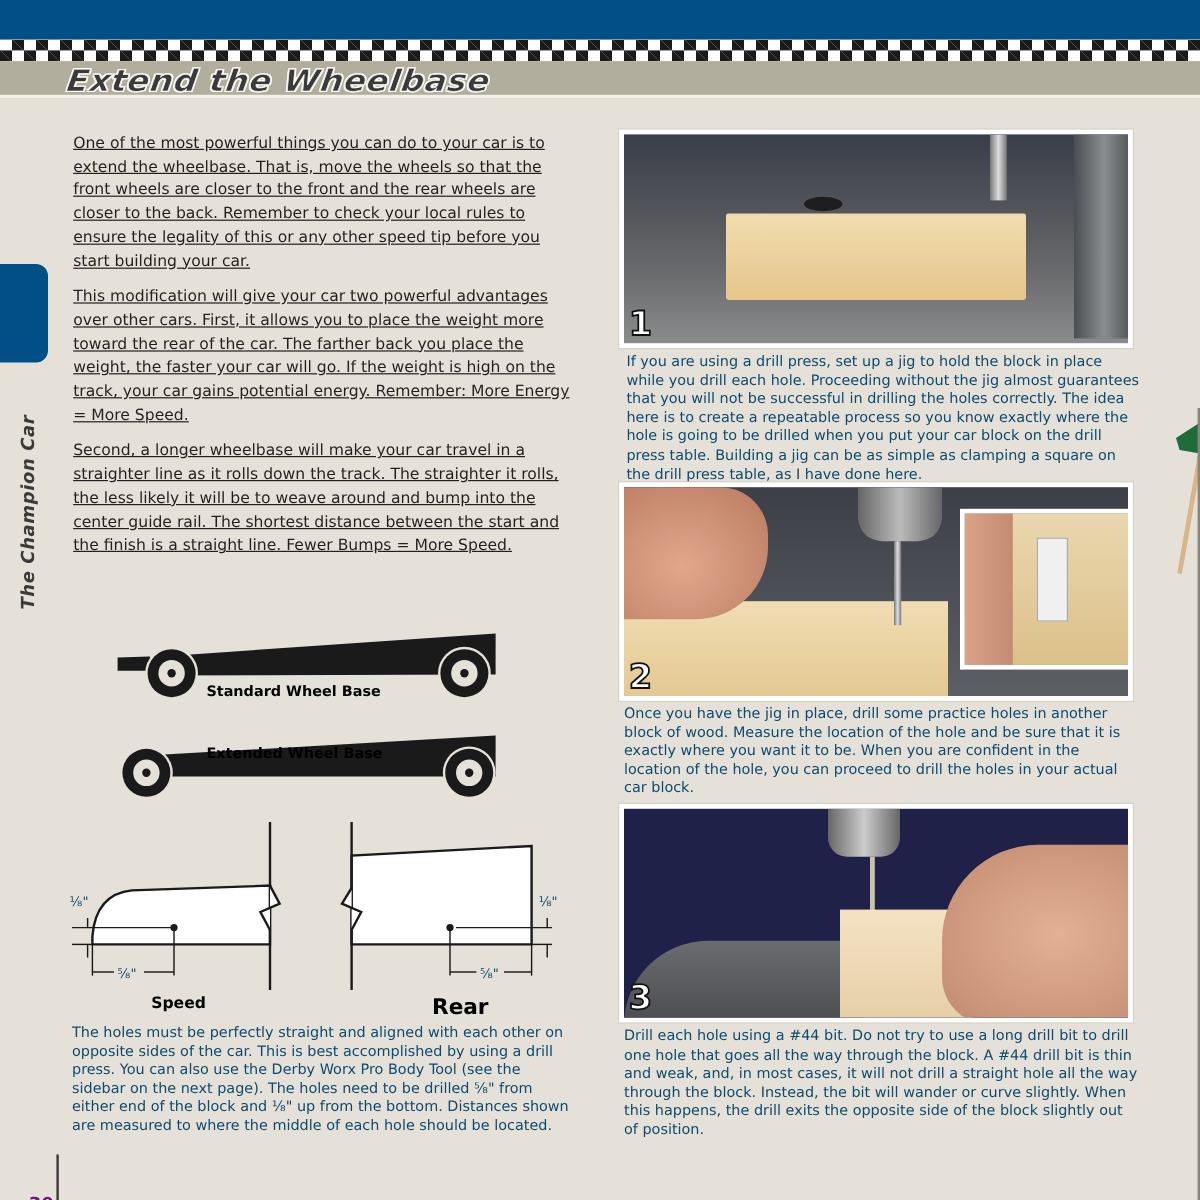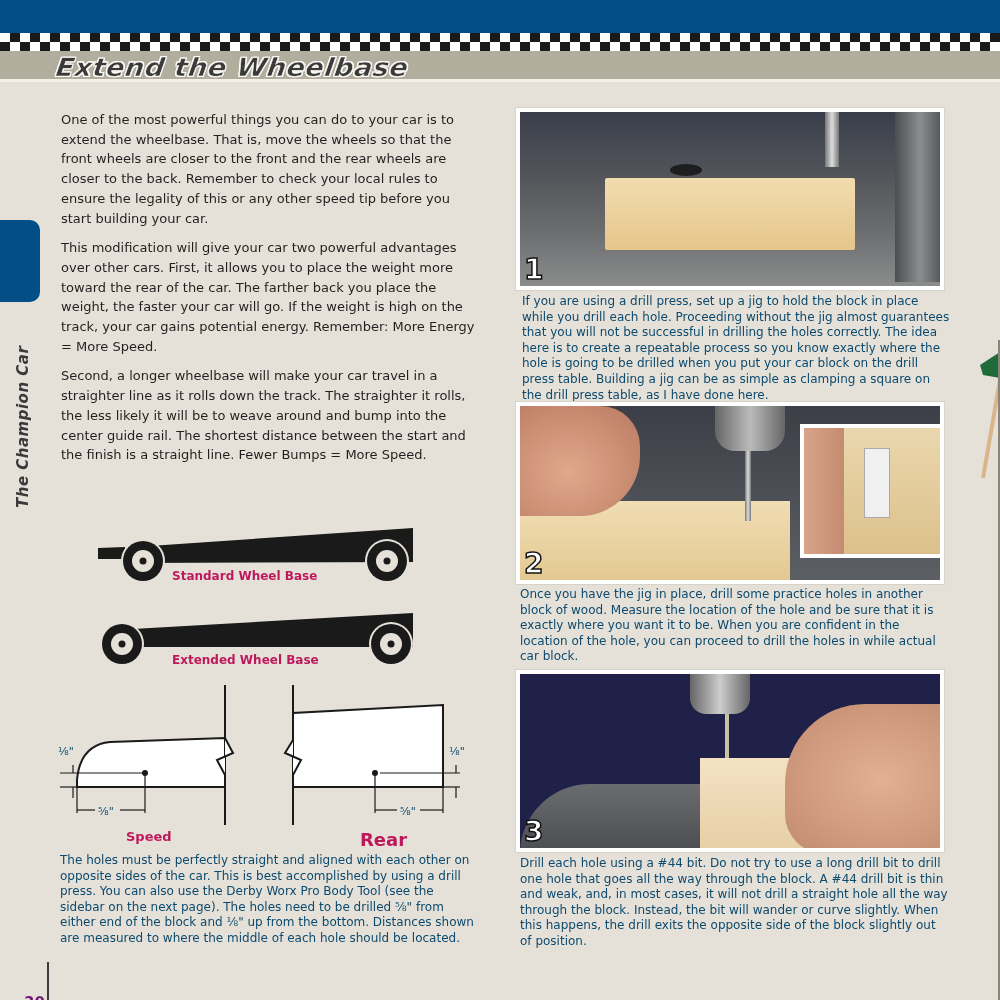--- a/index.html
+++ b/index.html
@@ -27,30 +27,30 @@
     font-size: 25px; color: #3a3a3a; letter-spacing: 0.5px;
     -webkit-text-stroke: 0.6px #f6f2ea;
     text-shadow: 1px 1px 0 #fff, -1px -1px 0 #fff, 1px -1px 0 #fff, -1px 1px 0 #fff;
     transform: skewX(-8deg) scaleX(1.08); transform-origin: left;
   }
   .side-tab { position: absolute; left: -10px; top: 220px; width: 50px; height: 82px; background: #014f86; border-radius: 0 10px 10px 0; }
   .side-label {
     position: absolute; left: 14px; top: 508px; transform: rotate(-90deg); transform-origin: left top;
     font-weight: bold; font-style: italic; font-size: 15px; color: #3a3a3a; white-space: nowrap; letter-spacing: 0.5px;
   }
-  .body-text { position: absolute; left: 61px; width: 420px; font-size: 13px; line-height: 19.7px; color: #231f20; }
+  .body-text { position: absolute; left: 61px; width: 420px; font-size: 13px; line-height: 19.7px; color: #231f20; text-decoration: underline; }
   .body-text p { margin-bottom: 10px; }
   .caption { position: absolute; font-size: 12px; line-height: 15.6px; color: #0c4a6e; }
   .photo { position: absolute; background: #fff; padding: 4px; box-shadow: 0 0 0 1px #d8d3c8; }
   .photo .inner { width: 100%; height: 100%; position: relative; overflow: hidden; }
   .step-num {
     position: absolute; left: 4px; bottom: 2px; font-size: 28px; font-weight: bold; color: #fff;
     -webkit-text-stroke: 1.5px #111; font-family: "DejaVu Sans", sans-serif; line-height: 1;
   }
-  .diagram-label { position: absolute; font-weight: bold; font-size: 12px; color: #be185d; }
+  .diagram-label { position: absolute; font-weight: bold; font-size: 12px; color: #000000; }
   .page-num { position: absolute; left: 24px; top: 994px; font-weight: bold; font-size: 15px; color: #701a75; }
   .page-rule { position: absolute; left: 47px; top: 962px; width: 2px; height: 38px; background: #3a3a3a; }
   .right-rule { position: absolute; left: 998px; top: 340px; width: 2px; height: 660px; background: #8a8578; }
 </style>
 </head>
 <body>
 
 <div class="top-band"></div>
 <div class="checker"></div>
 <div class="title-band"></div>
@@ -84,21 +84,21 @@
     <circle cx="27" cy="34" r="20" fill="#1a1a1a"></circle>
       <circle cx="27" cy="34" r="11" fill="#e6e1d8"></circle>
       <circle cx="27" cy="34" r="3.5" fill="#1a1a1a"></circle>
     <circle cx="296" cy="34" r="22" fill="#e6e1d8"></circle>
     <circle cx="296" cy="34" r="20" fill="#1a1a1a"></circle>
       <circle cx="296" cy="34" r="11" fill="#e6e1d8"></circle>
       <circle cx="296" cy="34" r="3.5" fill="#1a1a1a"></circle>
   </g>
 </svg>
 <div class="diagram-label" style="left:172px;top:569px;">Standard Wheel Base</div>
-<div class="diagram-label" style="left:172px;top:653px;">Extended Wheel Base</div>
+<div class="diagram-label" style="left:172px;top:621px;">Extended Wheel Base</div>
 
 <svg style="position:absolute;left:40px;top:680px;" width="440" height="150">
   <g stroke="#1a1a1a" stroke-width="2" fill="#fff">
     <path d="M37,107 L37,100 Q40,65 70,62 L185,58 L185,107 Z"></path>
     <line x1="185" y1="5" x2="185" y2="145" fill="none"></line>
     <polyline points="185,58 193,73 177,80 185,95" fill="#fff" stroke-width="2"></polyline>
     <path d="M253,107 L253,33 L403,25 L403,107 Z"></path>
     <line x1="253" y1="5" x2="253" y2="145" fill="none"></line>
     <polyline points="253,60 245,73 261,80 253,95" fill="#fff"></polyline>
   </g>
@@ -149,21 +149,21 @@
     <div style="position:absolute;left:0;top:0;width:120px;height:110px;background:radial-gradient(ellipse at 40% 60%,#e1a88c,#b97a60);border-radius:0 40px 60px 0;"></div>
     <div style="position:absolute;left:195px;top:0;width:70px;height:45px;background:linear-gradient(90deg,#666,#bbb,#666);border-radius:0 0 20px 20px;"></div>
     <div style="position:absolute;left:225px;top:45px;width:6px;height:70px;background:linear-gradient(90deg,#777,#ddd,#777);"></div>
     <div style="position:absolute;left:280px;top:18px;width:154px;height:134px;border:4px solid #fff;background:linear-gradient(180deg,#ead7ae,#dcc08a);">
       <div style="position:absolute;left:60px;top:20px;width:26px;height:70px;background:#f0f0f0;border:1px solid #aaa;"></div>
       <div style="position:absolute;left:0;top:0;width:40px;height:126px;background:linear-gradient(90deg,#d9a489,#c48b70);"></div>
     </div>
     <span class="step-num">2</span>
   </div>
 </div>
-<div class="caption" style="left:520px;top:587px;width:430px;">Once you have the jig in place, drill some practice holes in another block of wood. Measure the location of the hole and be sure that it is exactly where you want it to be. When you are confident in the location of the hole, you can proceed to drill the holes in while actual car block.</div>
+<div class="caption" style="left:520px;top:587px;width:430px;">Once you have the jig in place, drill some practice holes in another block of wood. Measure the location of the hole and be sure that it is exactly where you want it to be. When you are confident in the location of the hole, you can proceed to drill the holes in your actual car block.</div>
 
 <div class="photo" style="left:516px;top:670px;width:428px;height:182px;">
   <div class="inner" style="background:#1f2148;">
     <div style="position:absolute;left:0;top:110px;width:200px;height:70px;background:linear-gradient(180deg,#6a6c70,#4a4c50);border-radius:80px 0 0 0;"></div>
     <div style="position:absolute;left:170px;top:0;width:60px;height:40px;background:linear-gradient(90deg,#666,#ccc,#666);border-radius:0 0 16px 16px;"></div>
     <div style="position:absolute;left:205px;top:40px;width:4px;height:55px;background:#c9c2a4;"></div>
     <div style="position:absolute;left:180px;top:84px;width:110px;height:92px;background:linear-gradient(180deg,#f4e2c4,#e6cfa6);"></div>
     <div style="position:absolute;left:265px;top:30px;width:160px;height:150px;background:radial-gradient(ellipse at 60% 50%,#e3b094,#c18a6e);border-radius:80px 0 0 40px;"></div>
     <span class="step-num">3</span>
   </div>

